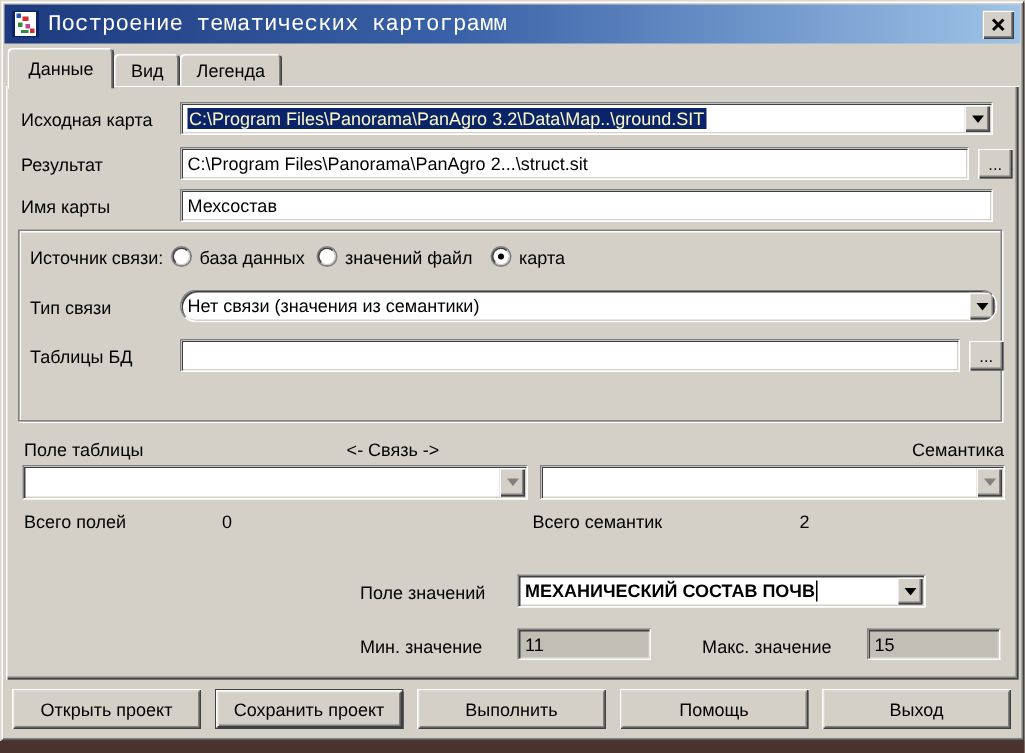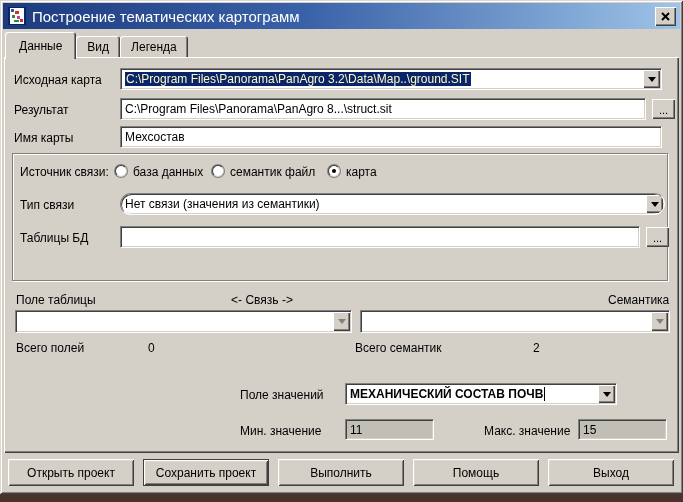--- a/index.html
+++ b/index.html
@@ -14,21 +14,21 @@
     box-shadow: inset 1px 1px 0 #dcd8d0, inset -1px -1px 0 #404040,
                 inset 2px 2px 0 #ffffff, inset -2px -2px 0 #808080;
   }
   
   .titlebar{
     position:absolute;left:3px;top:3px;right:3px;height:26px;
     background:linear-gradient(90deg,#1d3a7e 0%,#3a62a8 45%,#9ec4e8 100%);
     display:flex;align-items:center;padding:0 3px;
   }
   .app-icon{width:18px;height:18px;margin-left:2px;flex:0 0 auto;}
-  .title-text{color:#ffffff;font-size:15px;margin-left:6px;flex:1;white-space:nowrap;overflow:hidden;}
+  .title-text{color:#ffffff;font-size:15px;margin-left:6px;flex:1;white-space:nowrap;overflow:hidden;font-family:Liberation Mono, monospace;}
   .close-btn{
     width:21px;height:19px;background:#d4d0c8;flex:0 0 auto;margin-right:1px;
     box-shadow: inset 1px 1px 0 #ffffff, inset -1px -1px 0 #404040, inset -2px -2px 0 #808080;
     display:flex;align-items:center;justify-content:center;
   }
   
   .tabs{position:absolute;left:5px;top:32px;height:25px;display:flex;align-items:flex-end;z-index:3;}
   .tab{
     background:#d4d0c8;border-radius:3px 3px 0 0;
     box-shadow: inset 1px 1px 0 #ffffff, inset -1px 0 0 #404040, inset -2px 0 0 #808080;
@@ -133,40 +133,40 @@
   <div class="lbl" style="left:14px;top:73px;">Исходная карта</div>
   <div class="field" style="left:120px;top:68px;width:542px;">
     <span class="hl">C:\Program Files\Panorama\PanAgro 3.2\Data\Map..\ground.SIT</span>
     <div class="combo-btn">
       <div class="tri"></div>
     </div>
   </div>
 
   <div class="lbl" style="left:14px;top:103px;">Результат</div>
   <div class="field" style="left:120px;top:98px;width:526px;">
-    <span>C:\Program Files\Panorama\PanAgro 8...\struct.sit</span>
+    <span>C:\Program Files\Panorama\PanAgro 2...\struct.sit</span>
   </div>
   <div class="browse-btn" style="left:652px;top:99px;">
     <span>...</span>
   </div>
 
   <div class="lbl" style="left:14px;top:131px;">Имя карты</div>
   <div class="field" style="left:120px;top:126px;width:542px;">
     <span>Мехсостав</span>
   </div>
 
   <div class="groupbox"></div>
 
   <div class="lbl" style="left:20px;top:165px;">Источник связи:</div>
 
   <div class="radio" style="left:115px;top:165px;"></div>
   <div class="lbl" style="left:133px;top:165px;">база данных</div>
 
   <div class="radio" style="left:212px;top:165px;"></div>
-  <div class="lbl" style="left:230px;top:165px;">семантик файл</div>
+  <div class="lbl" style="left:230px;top:165px;">значений файл</div>
 
   <div class="radio checked" style="left:328px;top:165px;">
       <span class="dot"></span>
     </div>
   <div class="lbl" style="left:346px;top:165px;">карта</div>
 
   <div class="lbl" style="left:20px;top:198px;">Тип связи</div>
   <div class="field" style="left:120px;top:193px;width:545px;border-radius:11px;">
     <span>Нет связи (значения из семантики)</span>
     <div class="combo-btn">
@@ -210,21 +210,21 @@
     <div class="cursor"></div>
     <div class="combo-btn">
       <div class="tri"></div>
     </div>
   </div>
 
   <div class="lbl" style="left:240px;top:424px;">Мин. значение</div>
   <div class="field gray" style="left:345px;top:419px;width:89px;height:21px;">
     <span>11</span>
   </div>
-  <div class="lbl" style="left:484px;top:424px;">Макс. значение</div>
+  <div class="lbl" style="left:468px;top:424px;">Макс. значение</div>
   <div class="field gray" style="left:578px;top:419px;width:89px;height:21px;">
     <span>15</span>
   </div>
 
   <div class="btnrow">
     <div class="btn">
       <span>Открыть проект</span>
     </div>
     <div class="btn default">
       <span>Сохранить проект</span>

